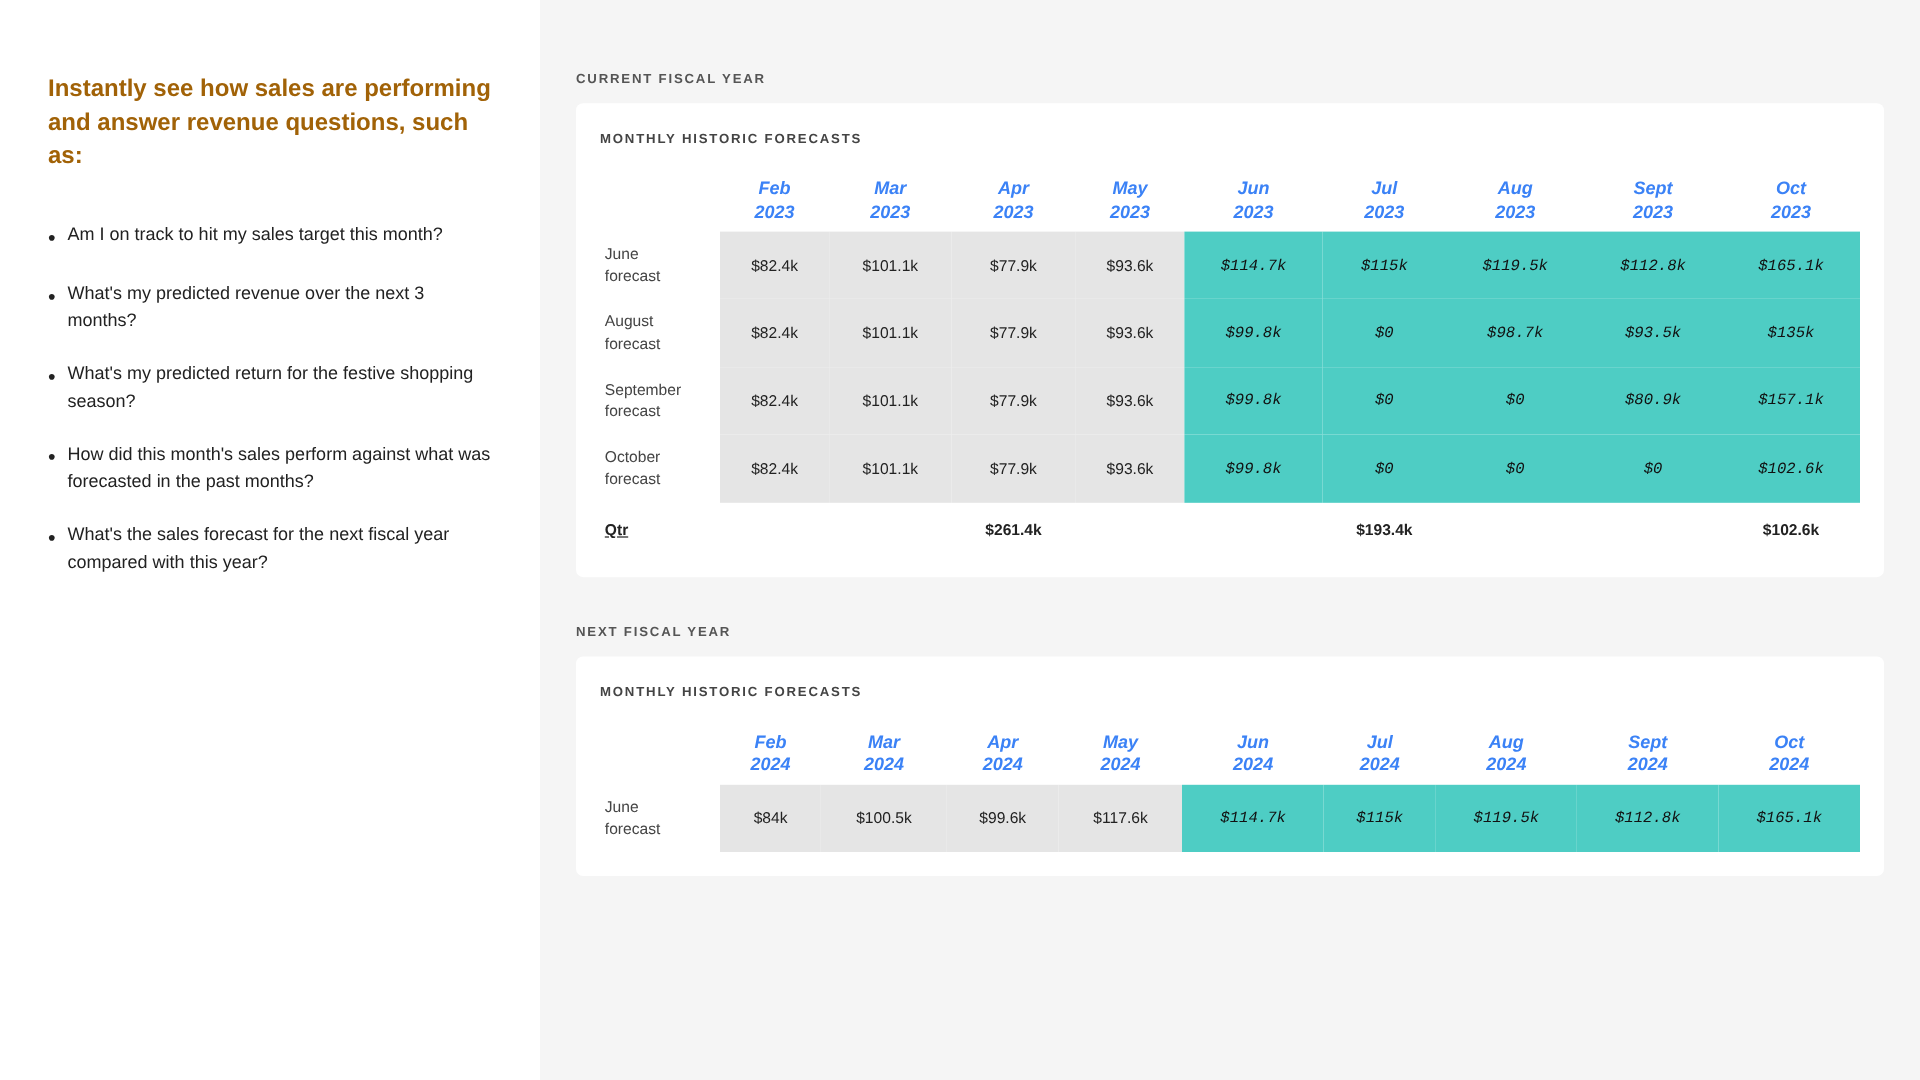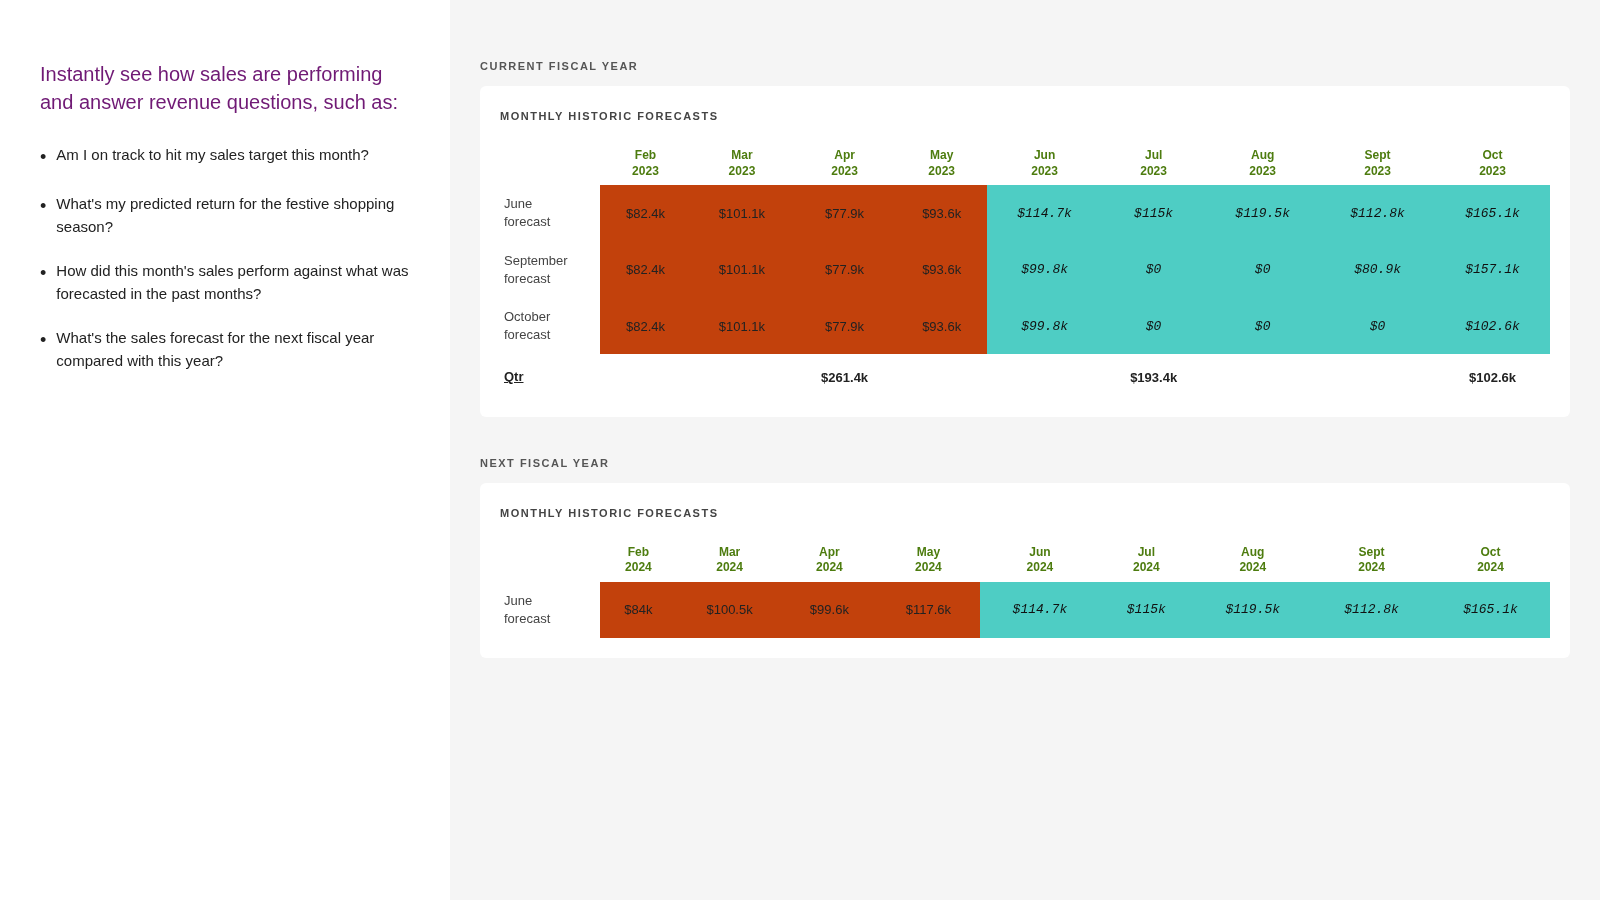--- a/index.html
+++ b/index.html
@@ -11,24 +11,24 @@
       width: 1600px;
     }
     .left-panel {
       width: 450px;
       min-width: 450px;
       padding: 60px 40px 40px 40px;
       background: #fff;
     }
     .left-panel h2 {
       font-size: 20px;
-      font-weight: 400;
+      font-weight: 700;
       line-height: 1.4;
-      margin-bottom: 28px;
-      color: #701a75;
+      margin-bottom: 41px;
+      color: #a16207;
     }
     .left-panel ul {
       list-style: none;
       padding: 0;
     }
     .left-panel ul li {
       display: flex;
       align-items: flex-start;
       gap: 10px;
       margin-bottom: 22px;
@@ -71,26 +71,27 @@
       color: #444;
       text-transform: uppercase;
       margin-bottom: 20px;
     }
     table {
       border-collapse: collapse;
       width: 100%;
       min-width: 900px;
     }
     th {
-      font-size: 12px;
+      font-size: 15px;
       font-weight: 600;
-      color: #4d7c0f;
+      color: #3b82f6;
       text-align: center;
       padding: 6px 10px;
       line-height: 1.3;
+      font-style: italic;
     }
     th.row-header {
       text-align: left;
       width: 100px;
     }
     td {
       font-size: 13px;
       text-align: center;
       padding: 10px 10px;
       color: #222;
@@ -104,40 +105,41 @@
       line-height: 1.4;
     }
     td.teal {
       background-color: #4ecdc4;
       color: #111;
       font-style: italic;
       font-weight: 500;
       font-family: Liberation Mono, monospace;
     }
     td.white {
-      background: #c2410c;
+      background: #e5e5e5;
     }
     tr.qtr-row td {
       font-weight: 600;
       font-size: 13px;
       color: #222;
       padding-top: 14px;
     }
     tr.qtr-row td.row-label {
       font-weight: 700;
       text-decoration: underline;
     }
   </style>
 </head>
 <body>
 
 <div class="left-panel">
   <h2>Instantly see how sales are performing and answer revenue questions, such as:</h2>
   <ul id="bullet-list">
       <li>Am I on track to hit my sales target this month?</li>
+      <li>What's my predicted revenue over the next 3 months?</li>
       <li>What's my predicted return for the festive shopping season?</li>
       <li>How did this month's sales perform against what was forecasted in the past months?</li>
       <li>What's the sales forecast for the next fiscal year compared with this year?</li>
     </ul>
 </div>
 
 <div class="right-panel" id="right-panel">
     <div class="section-label">CURRENT FISCAL YEAR</div>
     <div class="table-card">
       <div class="table-card-title">MONTHLY HISTORIC FORECASTS</div>
@@ -163,20 +165,32 @@
             <td class="white">$101.1k</td>
             <td class="white">$77.9k</td>
             <td class="white">$93.6k</td>
             <td class="teal">$114.7k</td>
             <td class="teal">$115k</td>
             <td class="teal">$119.5k</td>
             <td class="teal">$112.8k</td>
             <td class="teal">$165.1k</td>
           </tr>
           <tr>
+            <td class="row-label">August<br>forecast</td>
+            <td class="white">$82.4k</td>
+            <td class="white">$101.1k</td>
+            <td class="white">$77.9k</td>
+            <td class="white">$93.6k</td>
+            <td class="teal">$99.8k</td>
+            <td class="teal">$0</td>
+            <td class="teal">$98.7k</td>
+            <td class="teal">$93.5k</td>
+            <td class="teal">$135k</td>
+          </tr>
+          <tr>
             <td class="row-label">September<br>forecast</td>
             <td class="white">$82.4k</td>
             <td class="white">$101.1k</td>
             <td class="white">$77.9k</td>
             <td class="white">$93.6k</td>
             <td class="teal">$99.8k</td>
             <td class="teal">$0</td>
             <td class="teal">$0</td>
             <td class="teal">$80.9k</td>
             <td class="teal">$157.1k</td>

